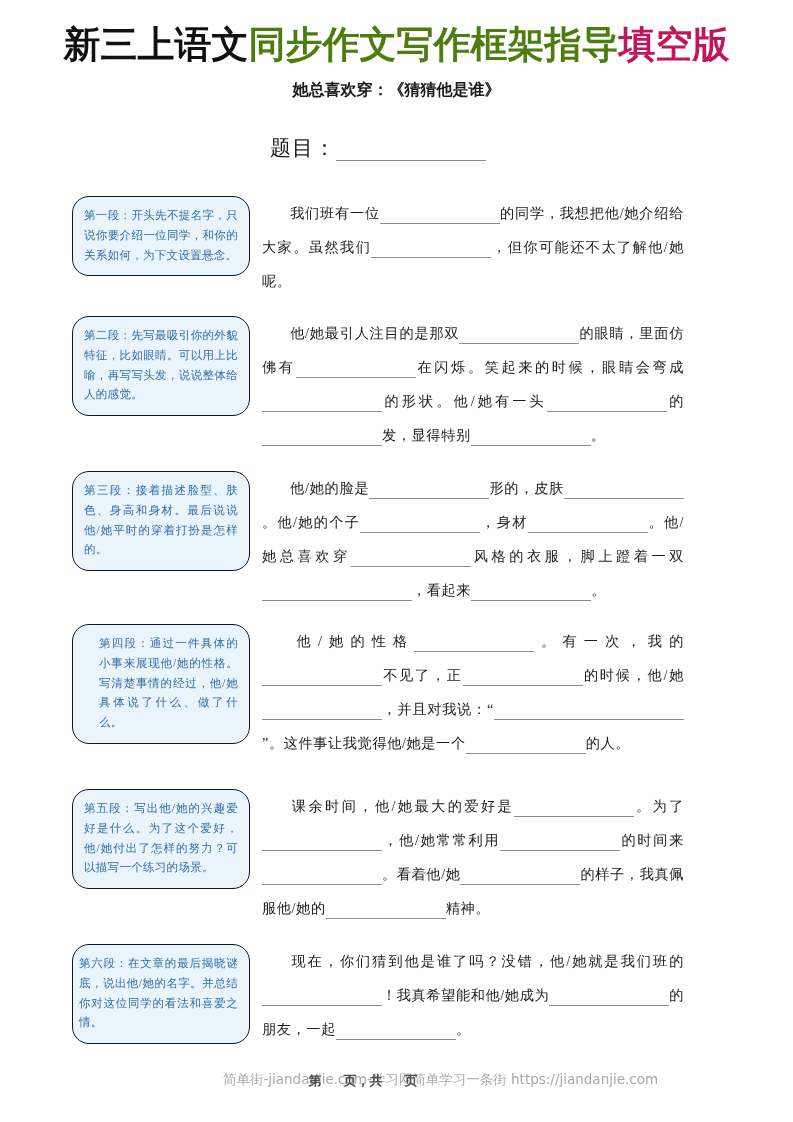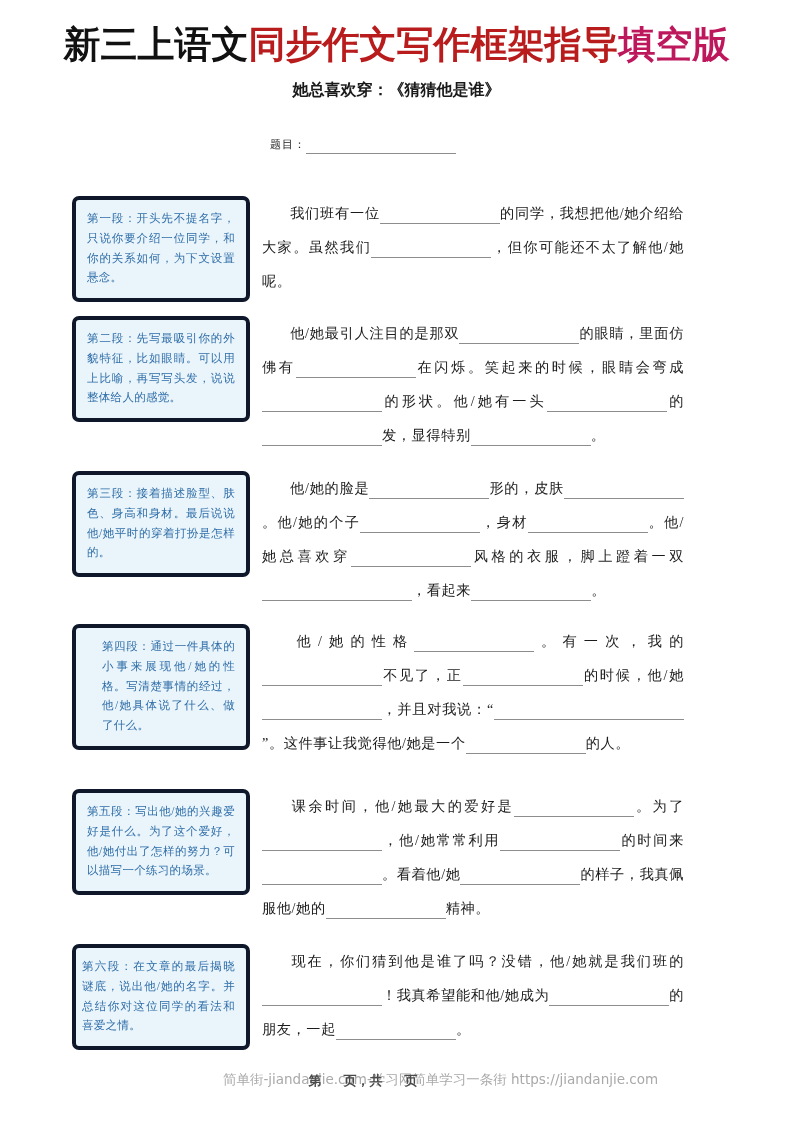--- a/index.html
+++ b/index.html
@@ -30,56 +30,56 @@
     width: 793px;
     text-align: center;
     font-family: "DejaVu Sans", "Liberation Sans", sans-serif;
     font-size: 37px;
     font-weight: 700;
     letter-spacing: 0px;
     line-height: 1.05;
     white-space: nowrap;
   }
   .t-black { color: #111111; }
-  .t-red   { color: #b91c1c; }
+  .t-red   { color: #4d7c0f; }
   .t-blue  { color: #be185d; }
 
   .unit-title {
     position: absolute;
     left: 0;
     top: 80px;
     width: 793px;
     text-align: center;
     font-family: "Liberation Serif", "DejaVu Serif", serif;
     font-size: 16px;
     font-weight: 700;
     color: #1a1a1a;
   }
 
   
   .topic-row {
     position: absolute;
     left: 262px;
     top: 134px;
     width: 430px;
-    font-size: 11px;
+    font-size: 21px;
     color: #1a1a1a;
     letter-spacing: 1px;
   }
   .topic-label { margin-left: 8px; }
 
   
   .hint-box {
     position: absolute;
     left: 72px;
     width: 178px;
     box-sizing: border-box;
     background: #eaf4fb;
-    border: 4px solid #0f172a;
-    border-radius: 7px;
+    border: 1px solid #0f172a;
+    border-radius: 17px;
     padding: 9px 11px 10px 11px;
     color: #2f6ea8;
     font-size: 11.5px;
     line-height: 1.72;
     letter-spacing: 0.3px;
     text-align: justify;
     font-family: "Liberation Serif", "DejaVu Serif", serif;
   }
 
   

